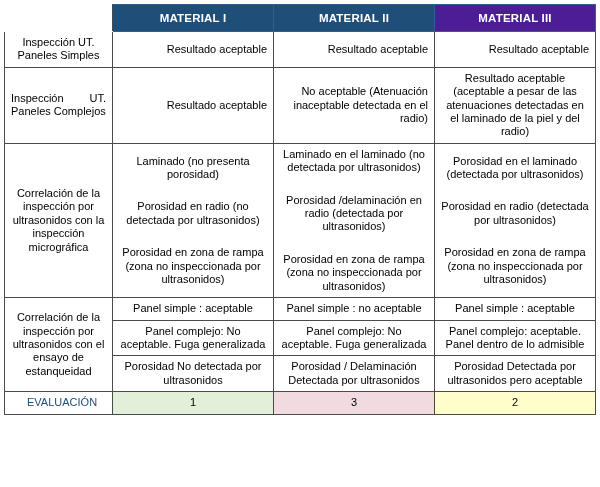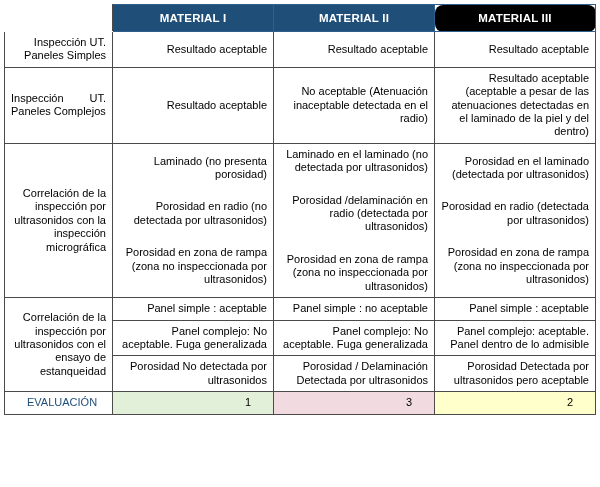--- a/index.html
+++ b/index.html
@@ -25,21 +25,21 @@
     width: 592px;
     margin: 4px 0 0 4px;
   }
   table.matrix td, table.matrix th {
     border: 1px solid #4a4a4a;
     vertical-align: middle;
     padding: 4px 6px;
     font-size: 11px;
     line-height: 1.22;
     font-weight: normal;
-    text-align: right;
+    text-align: center;
   }
   
   col.c0 { width: 108px; }
   col.c1 { width: 161px; }
   col.c2 { width: 161px; }
   col.c3 { width: 161px; }
 
   
   tr.head th {
     background: #1f4e79;
@@ -128,37 +128,37 @@
       <col class="c0">
         <col class="c1">
         <col class="c2">
         <col class="c3">
     </colgroup>
     <thead>
       <tr class="head">
         <th class="corner"></th>
         <th style="background: rgb(31, 78, 121); color: rgb(255, 255, 255);">MATERIAL I</th>
         <th style="background: rgb(31, 78, 121); color: rgb(255, 255, 255);">MATERIAL II</th>
-        <th style="background: #000000; color: rgb(255, 255, 255); border-radius: 8px;">MATERIAL III</th>
+        <th style="background: #4c1d95; color: rgb(255, 255, 255);">MATERIAL III</th>
       </tr>
     </thead>
     <tbody>
 
       <tr>
         <td class="rowlab">Inspección UT. Paneles Simples</td>
         <td class="cell center">Resultado aceptable</td>
         <td class="cell center">Resultado aceptable</td>
         <td class="cell center">Resultado aceptable</td>
       </tr>
 
       <tr>
         <td class="rowlab justified">Inspección UT. Paneles Complejos</td>
         <td class="cell center">Resultado aceptable</td>
         <td class="cell center">No aceptable (Atenuación inaceptable detectada en el radio)</td>
-        <td class="cell">Resultado aceptable (aceptable a pesar de las atenuaciones detectadas en el laminado de la piel y del dentro)</td>
+        <td class="cell">Resultado aceptable (aceptable a pesar de las atenuaciones detectadas en el laminado de la piel y del radio)</td>
       </tr>
 
       <tr>
         <td class="rowlab tall">Correlación de la inspección por ultrasonidos con la inspección micrográfica</td>
         <td class="cell tall gap-cell">
           <p class="para">Laminado (no presenta porosidad)</p>
           <p class="para">Porosidad en radio (no detectada por ultrasonidos)</p>
           <p class="para">Porosidad en zona de rampa (zona no inspeccionada por ultrasonidos)</p>
         </td>
         <td class="cell tall gap-cell">

